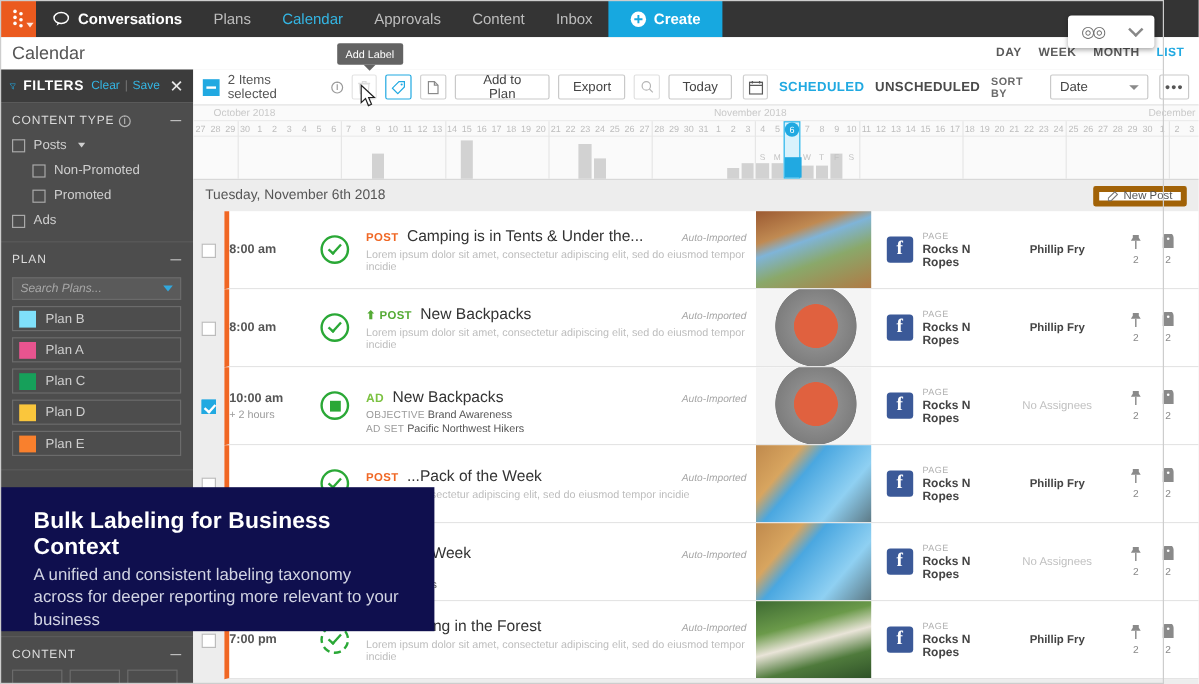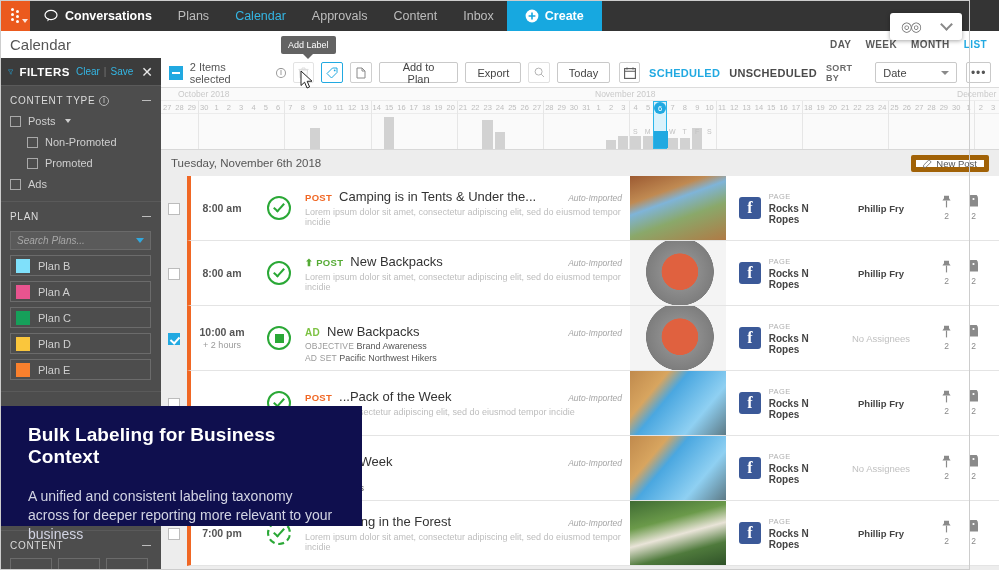--- a/index.html
+++ b/index.html
@@ -198,21 +198,21 @@
   .row {
     display:flex; align-items:stretch; height:65px; background:#ededed;
   }
   .row-chk { width:26px; display:flex;align-items:center;justify-content:center;}
   .row-chk .box { width:12px;height:12px;border:1px solid #bcbcbc;background:#fff;}
   .row-chk .box.on { background:#21a9e1; border-color:#21a9e1; position:relative;}
   .row-chk .box.on:after{ content:""; position:absolute; left:3px; top:1px; width:4px;height:7px;
     border-right:2px solid #fff;border-bottom:2px solid #fff;transform:rotate(42deg);}
   .card { flex:1; display:flex; background:#fff; border-bottom:1px solid #e4e4e4;
           border-left:4px solid #f06724; }
-  .c-time { width:62px; display:flex;flex-direction:column;justify-content:center;align-items:center;
+  .c-time { width:62px; display:flex;flex-direction:column;justify-content:center;align-items:flex-start;
             font-size:10.5px; color:#555; font-weight:bold;}
   .c-time small { font-weight:normal; color:#9a9a9a; font-size:9px; margin-top:2px;}
   .c-status { width:52px; display:flex;align-items:center;justify-content:center;}
   .st-circle { width:24px;height:24px;border-radius:50%;border:2.5px solid #2aa836;
                display:flex;align-items:center;justify-content:center;}
   .st-circle.dashed { border-style:dashed; }
   .st-check { width:6px;height:11px;border-right:2.5px solid #2aa836;border-bottom:2.5px solid #2aa836;
               transform:rotate(42deg); margin-bottom:3px;}
   .st-square { width:9px;height:9px;background:#2aa836;}
   .c-body { flex:1; display:flex;flex-direction:column;justify-content:center; padding-right:8px;}
@@ -239,21 +239,21 @@
   .c-counts { width:78px; display:flex;align-items:center;justify-content:center;gap:16px;}
   .cnt { display:flex;flex-direction:column;align-items:center; gap:1px;}
   .cnt span { font-size:8.5px; color:#8a8a8a;}
 
   
   .banner {
     position:absolute; left:0; top:406px; width:362px; height:120px;
     background:#0f0f4e; color:#fff; padding:18px 26px 0 28px; z-index:30;
   }
   .banner h2 { font-size:19px; font-weight:bold; letter-spacing:.1px; }
-  .banner p { font-size:14px; color:#d2d4e3; line-height:19px; margin-top:19px; font-weight:300;}
+  .banner p { font-size:14px; color:#d2d4e3; line-height:19px; margin-top:1px; font-weight:300;}
 
   
   .frame { position:absolute; inset:0; border:1px solid #cdcdcd; pointer-events:none; z-index:60;}
 </style>
 </head>
 <body>
 
 <div id="app">
 
   <div class="topnav">

